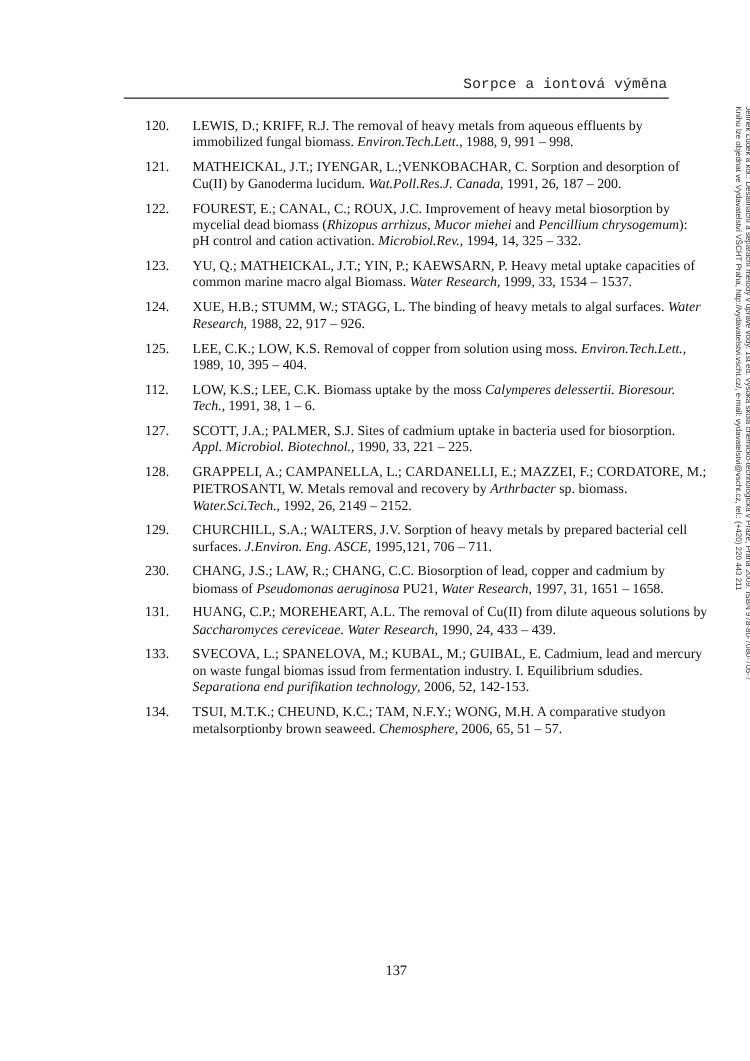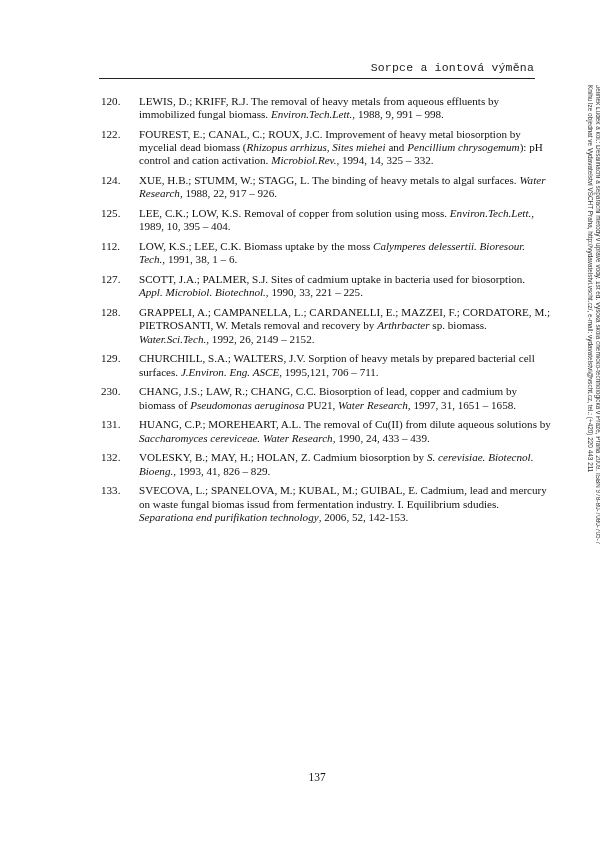--- a/index.html
+++ b/index.html
@@ -8,21 +8,21 @@
     .running-head {
       position: absolute; left: 82px; width: 435px; top: 61px;
       text-align: right; font-family: "Liberation Mono", "DejaVu Sans Mono", monospace;
       font-size: 11.5px; color: #222; letter-spacing: 0.2px;
     }
     .head-rule {
       position: absolute; left: 82px; width: 436px; top: 78px; height: 0;
       border-top: 1.4px solid #222;
     }
     .refs {
-      position: absolute; left: 84px; top: 95px; width: 460px;
+      position: absolute; left: 99px; top: 95px; width: 460px;
       font-family: "Liberation Serif", "DejaVu Serif", serif;
       font-size: 11.1px; line-height: 13.2px; color: #111;
     }
     .ref { display: flex; margin-bottom: 6.6px; }
     .ref-num { width: 38px; flex: 0 0 38px; }
     .ref-text { flex: 1; padding-right: 10px; }
     .ref-text i { }
     .ref-text b { font-weight: normal; }
     .page-number {
       position: absolute; left: 0; width: 600px; top: 771px; text-align: center;
@@ -42,22 +42,30 @@
 <div class="page">
   <div class="running-head">Sorpce a iontová výměna</div>
   <div class="head-rule"></div>
 
   <div class="refs" id="refs">
       <div class="ref">
         <div class="ref-num">120.</div>
         <div class="ref-text"><span>LEWIS, D.; KRIFF, R.J. The removal of heavy metals from aqueous effluents by immobilized fungal biomass. </span><i>Environ.Tech.Lett.</i><span>, </span><b>1988</b><span>, 9, 991 – 998.</span></div>
       </div>
       <div class="ref">
+        <div class="ref-num">121.</div>
+        <div class="ref-text"><span>MATHEICKAL, J.T.; IYENGAR, L.;VENKOBACHAR, C. Sorption and desorption of Cu(II) by Ganoderma lucidum. </span><i>Wat.Poll.Res.J. Canada</i><span>, </span><b>1991</b><span>, 26, 187 – 200.</span></div>
+      </div>
+      <div class="ref">
         <div class="ref-num">122.</div>
-        <div class="ref-text"><span>FOUREST, E.; CANAL, C.; ROUX, J.C. Improvement of heavy metal biosorption by mycelial dead biomass (</span><i>Rhizopus arrhizus</i><span>, </span><i>Sites miehei</i><span> and </span><i>Pencillium chrysogemum</i><span>): pH control and cation activation.  </span><i>Microbiol.Rev.</i><span>, </span><b>1994</b><span>, 14, 325 – 332.</span></div>
+        <div class="ref-text"><span>FOUREST, E.; CANAL, C.; ROUX, J.C. Improvement of heavy metal biosorption by mycelial dead biomass (</span><i>Rhizopus arrhizus</i><span>, </span><i>Mucor miehei</i><span> and </span><i>Pencillium chrysogemum</i><span>): pH control and cation activation.  </span><i>Microbiol.Rev.</i><span>, </span><b>1994</b><span>, 14, 325 – 332.</span></div>
+      </div>
+      <div class="ref">
+        <div class="ref-num">123.</div>
+        <div class="ref-text"><span>YU, Q.; MATHEICKAL, J.T.; YIN, P.; KAEWSARN, P. Heavy metal uptake capacities of common marine macro algal Biomass. </span><i>Water Research</i><span>, </span><b>1999</b><span>, 33, 1534 – 1537.</span></div>
       </div>
       <div class="ref">
         <div class="ref-num">124.</div>
         <div class="ref-text"><span>XUE, H.B.; STUMM, W.; STAGG, L. The binding of heavy metals to algal surfaces. </span><i>Water Research</i><span>, </span><b>1988</b><span>, 22, 917 – 926.</span></div>
       </div>
       <div class="ref">
         <div class="ref-num">125.</div>
         <div class="ref-text"><span>LEE, C.K.; LOW, K.S. Removal of copper from solution using moss. </span><i>Environ.Tech.Lett.,</i><span> </span><b>1989</b><span>, 10, 395 – 404.</span></div>
       </div>
       <div class="ref">
@@ -78,26 +86,26 @@
       </div>
       <div class="ref">
         <div class="ref-num">230.</div>
         <div class="ref-text"><span>CHANG, J.S.; LAW, R.; CHANG, C.C. Biosorption of lead, copper and cadmium by biomass of </span><i>Pseudomonas aeruginosa</i><span> PU21, </span><i>Water Research</i><span>, </span><b>1997</b><span>, 31, 1651 – 1658.</span></div>
       </div>
       <div class="ref">
         <div class="ref-num">131.</div>
         <div class="ref-text"><span>HUANG, C.P.; MOREHEART, A.L. The removal of Cu(II) from dilute aqueous solutions by </span><i>Saccharomyces cereviceae.  Water Research</i><span>, </span><b>1990</b><span>, 24, 433 – 439.</span></div>
       </div>
       <div class="ref">
-        <div class="ref-num">132.</div>
-        <div class="ref-text"><span>VOLESKY, B.; MAY, H.; HOLAN, Z. Cadmium biosorption by </span><i>S. cerevisiae. Biotecnol. Bioeng.</i><span>, </span><b>1993</b><span>, 41, 826 – 829.</span></div>
+        <div class="ref-num">133.</div>
+        <div class="ref-text"><span>SVECOVA, L.; SPANELOVA, M.; KUBAL, M.; GUIBAL, E. Cadmium, lead and mercury on waste fungal biomas issud from fermentation industry. I. Equilibrium sdudies. </span><i>Separationa end purifikation technology</i><span>, </span><b>2006</b><span>, 52, 142-153.</span></div>
       </div>
       <div class="ref">
-        <div class="ref-num">133.</div>
-        <div class="ref-text"><span>SVECOVA, L.; SPANELOVA, M.; KUBAL, M.; GUIBAL, E. Cadmium, lead and mercury on waste fungal biomas issud from fermentation industry. I. Equilibrium sdudies. </span><i>Separationa end purifikation technology</i><span>, </span><b>2006</b><span>, 52, 142-153.</span></div>
+        <div class="ref-num">134.</div>
+        <div class="ref-text"><span>TSUI, M.T.K.; CHEUND, K.C.; TAM, N.F.Y.; WONG, M.H. A comparative studyon metalsorptionby brown seaweed. </span><i>Chemosphere,</i><span> </span><b>2006</b><span>, 65, 51 – 57.</span></div>
       </div>
     </div>
 
   <div class="page-number">137</div>
 
   <div class="side-note">
     <div>Jelínek Luděk a kol.: Desalinační a separační metody v úpravě vody. 1st ed. Vysoká škola chemicko-technologická v Praze, Praha 2009. ISBN 978-80-7080-705-7</div>
     <div>Knihu lze objednat ve Vydavatelství VŠCHT Praha, http://vydavatelstvi.vscht.cz/, e-mail: vydavatelstvi@vscht.cz, tel.: (+420) 220 443 211</div>
   </div>
 </div>

